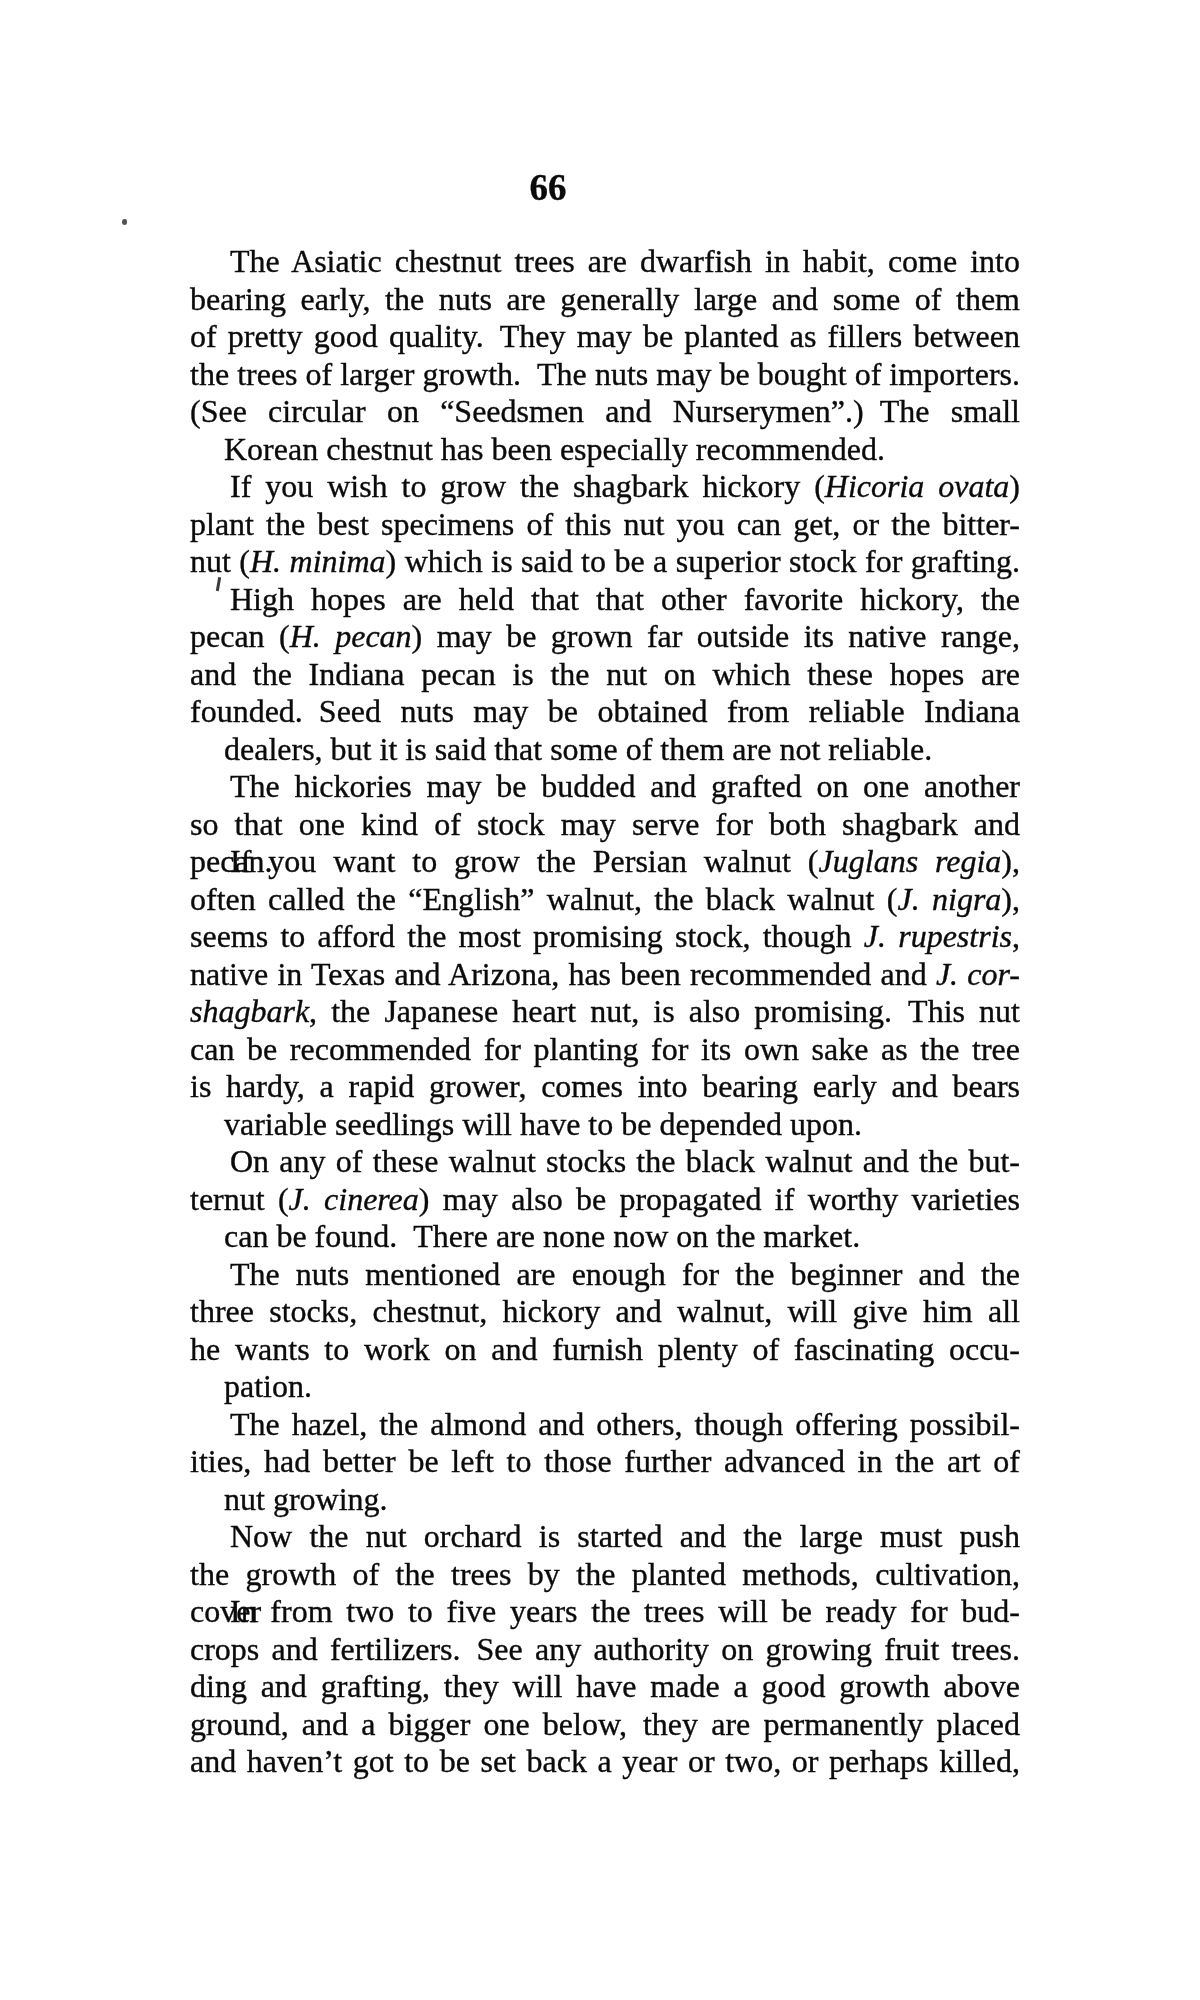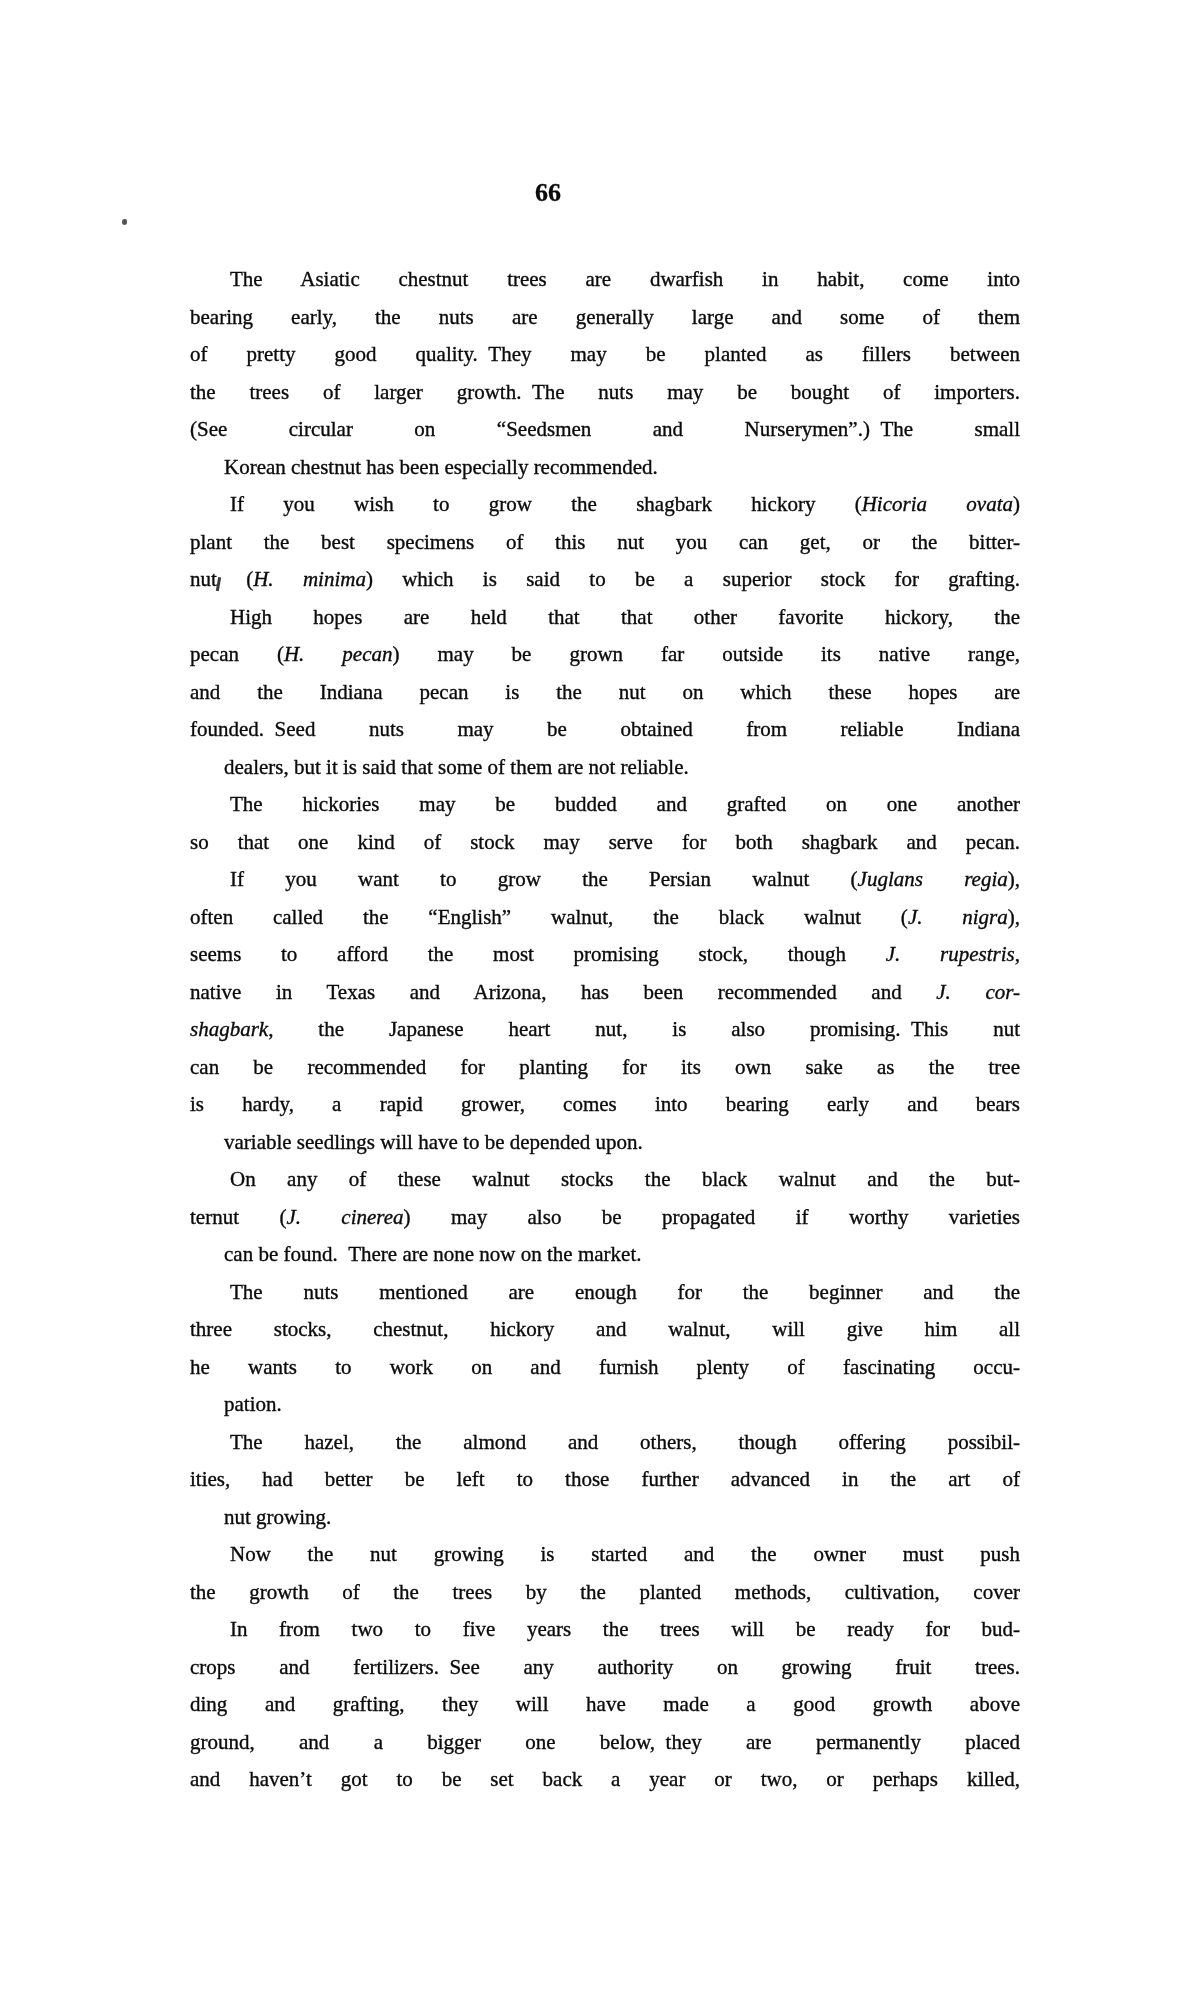--- a/index.html
+++ b/index.html
@@ -7,34 +7,34 @@
     position: relative;
     width: 1200px;
     height: 2000px;
     background: #ffffff;
     color: #0b0b0b;
     font-family: "Liberation Serif", serif;
     overflow: hidden;
   }
   .pageno {
     position: absolute;
-    top: 178px;
+    top: 166px;
     left: 190px;
     width: 716px;
     text-align: center;
-    font-size: 26px;
+    font-size: 37px;
     font-weight: 700;
     -webkit-text-stroke: 0.3px currentColor;
   }
   .textblock {
     position: absolute;
-    top: 261px;
+    top: 243px;
     left: 190px;
     width: 830px;
-    font-size: 21px;
+    font-size: 32px;
     line-height: 37.5px;
     -webkit-text-stroke: 0.35px currentColor;
   }
   .line {
     height: 37.5px;
     text-align: justify;
     text-align-last: justify;
     white-space: normal;
   }
   .line.noj {
@@ -93,21 +93,21 @@
       <div class="line indent"><span>On any of these walnut stocks the black walnut and the but-</span></div>
       <div class="line"><span>ternut (</span><span class="it">J. cinerea</span><span>) may also be propagated if worthy varieties</span></div>
       <div class="line noj"><span>can be found. There are none now on the market.</span></div>
       <div class="line indent"><span>The nuts mentioned are enough for the beginner and the</span></div>
       <div class="line"><span>three stocks, chestnut, hickory and walnut, will give him all</span></div>
       <div class="line"><span>he wants to work on and furnish plenty of fascinating occu-</span></div>
       <div class="line noj"><span>pation.</span></div>
       <div class="line indent"><span>The hazel, the almond and others, though offering possibil-</span></div>
       <div class="line"><span>ities, had better be left to those further advanced in the art of</span></div>
       <div class="line noj"><span>nut growing.</span></div>
-      <div class="line indent"><span>Now the nut growing is started and the owner must push</span></div>
+      <div class="line indent"><span>Now the nut orchard is started and the large must push</span></div>
       <div class="line"><span>the growth of the trees by the planted methods, cultivation, cover</span></div>
       <div class="line indent"><span>In from two to five years the trees will be ready for bud-</span></div>
       <div class="line"><span>crops and fertilizers. See any authority on growing fruit trees.</span></div>
       <div class="line"><span>ding and grafting, they will have made a good growth above</span></div>
       <div class="line"><span>ground, and a bigger one below, they are permanently placed</span></div>
       <div class="line"><span>and haven’t got to be set back a year or two, or perhaps killed,</span></div>
     </div>
 </div>
 
 </body></html>

